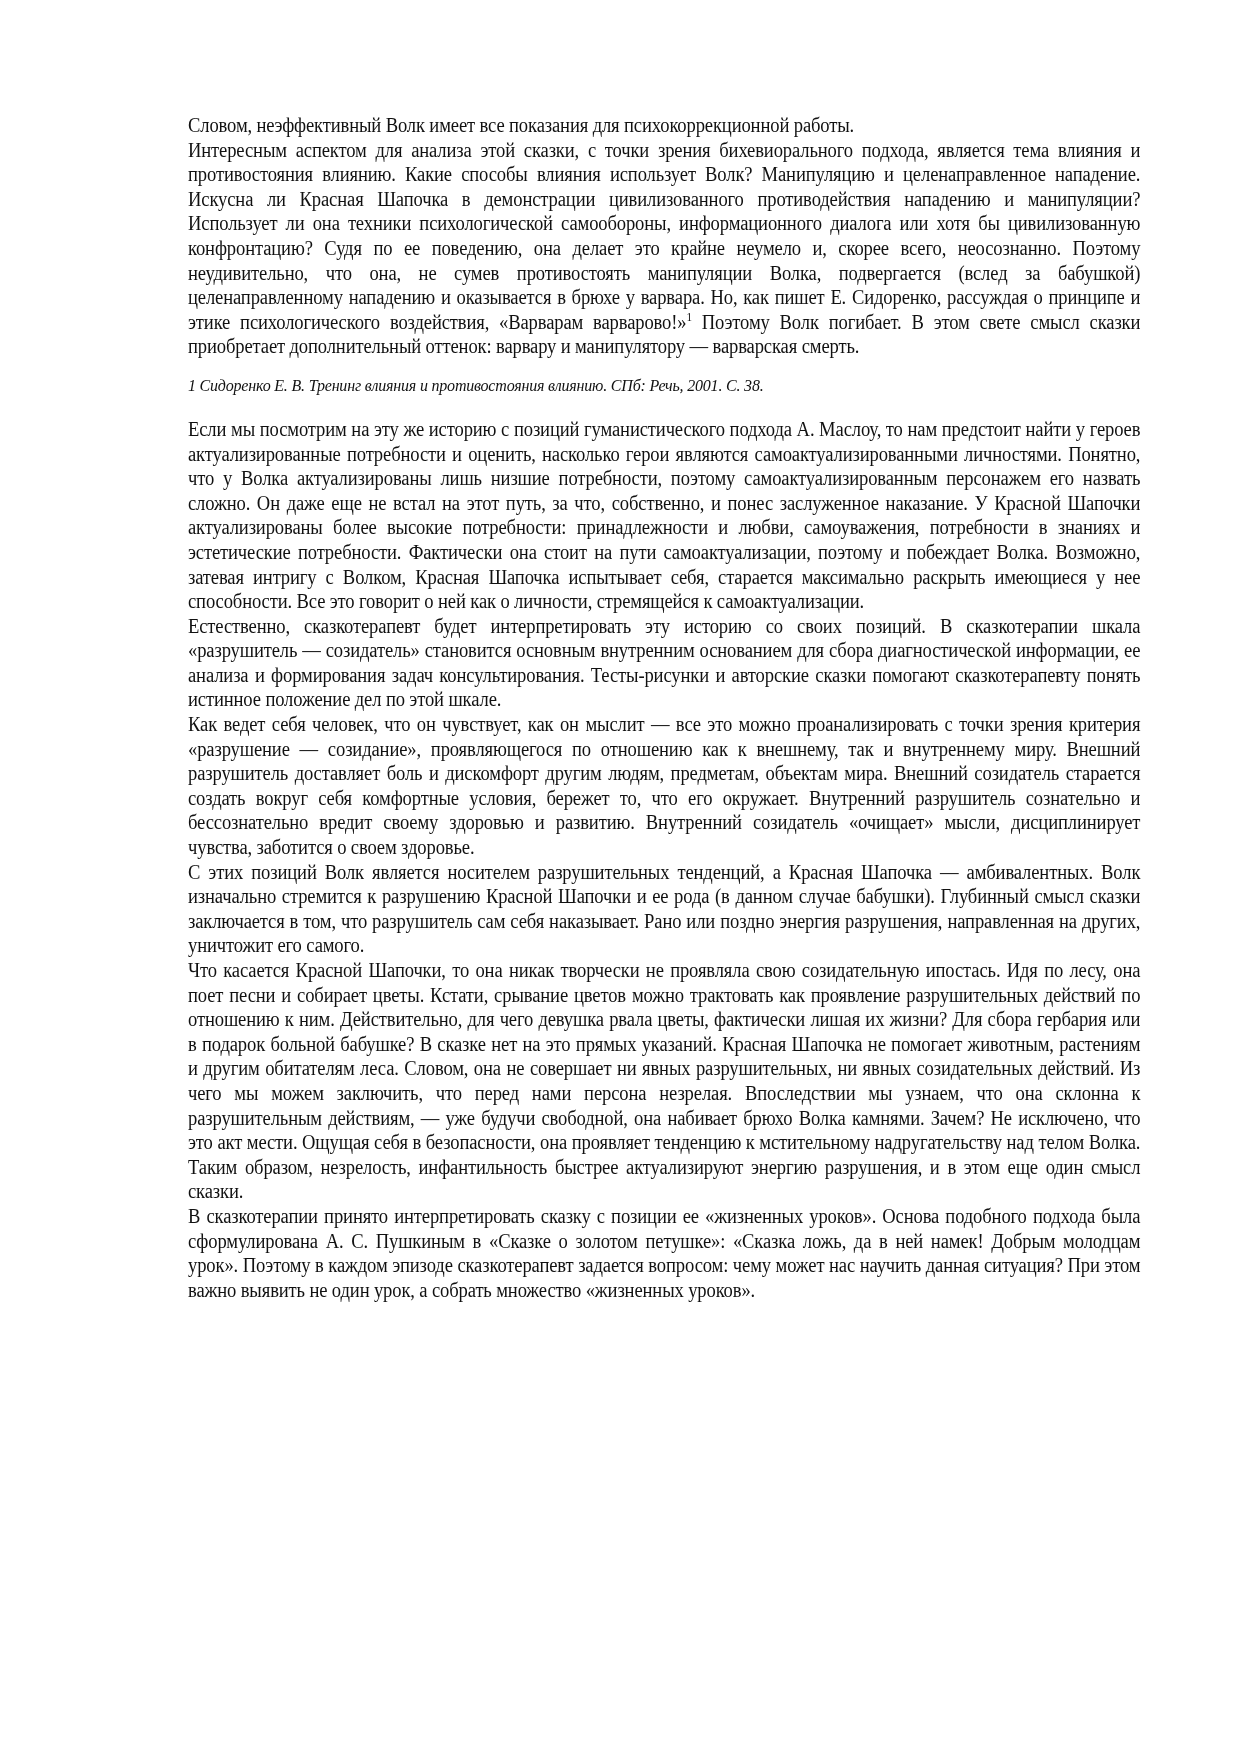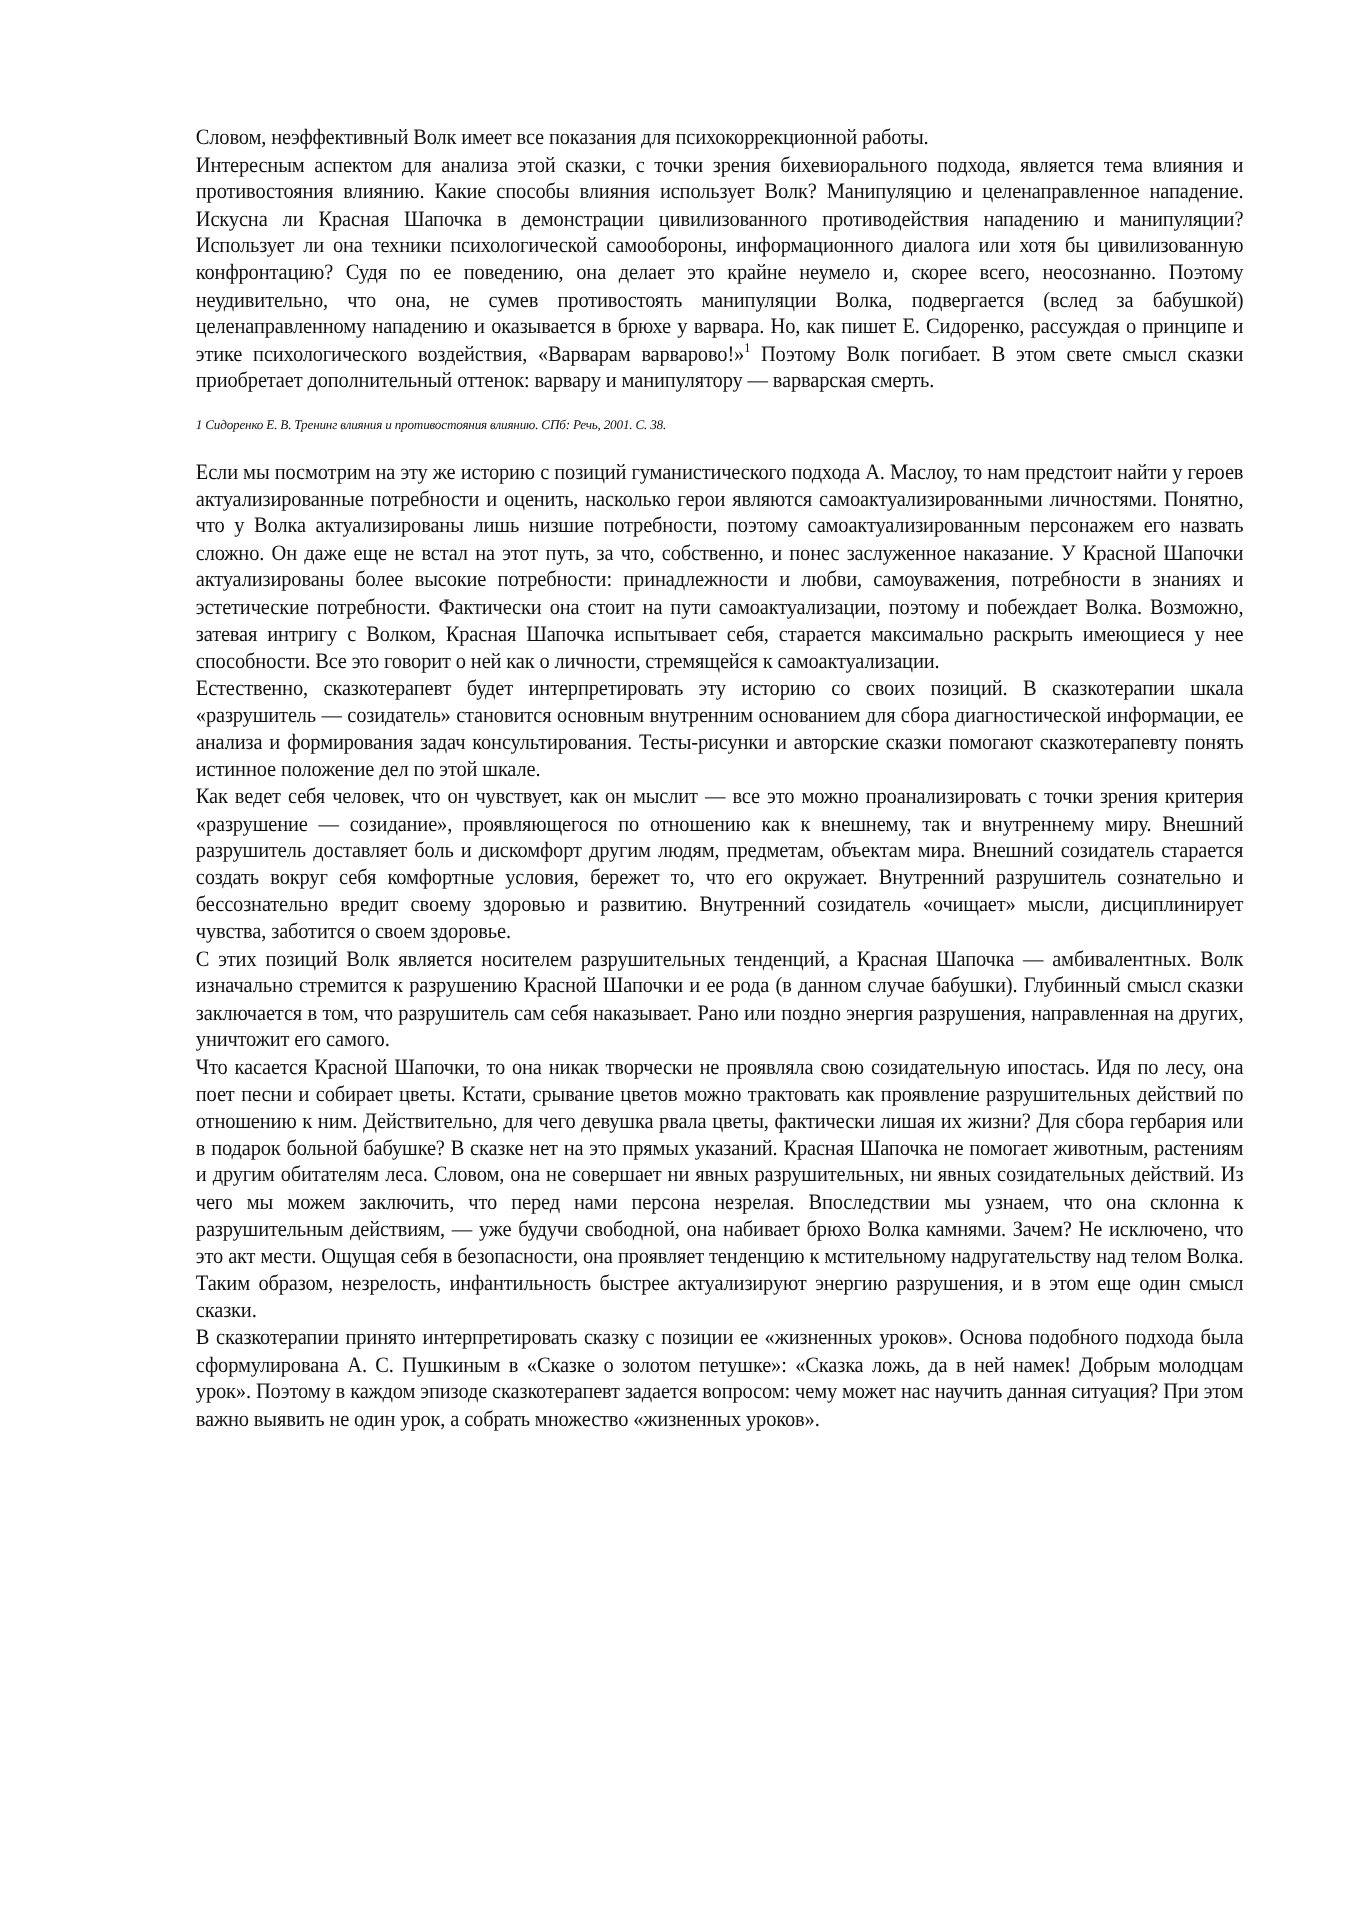--- a/index.html
+++ b/index.html
@@ -10,38 +10,38 @@
     body {
       width: 1240px;
       height: 1754px;
       position: relative;
       overflow: hidden;
       font-family: "Liberation Serif", "DejaVu Serif", serif;
       color: #111111;
     }
     .page {
       position: absolute;
-      left: 178px;
+      left: 188px;
       top: 113px;
       width: 952px;
     }
     .para {
       margin: 0;
       font-size: 20px;
       line-height: 24.6px;
       text-align: justify;
       letter-spacing: -0.15px;
       word-spacing: 0px;
       transform: scaleX(0.93);
       transform-origin: left top;
       width: 1024px;
     }
     .footnote {
       margin: 18px 0 22px 0;
-      font-size: 12px;
+      font-size: 16px;
       font-style: italic;
       line-height: 18px;
       letter-spacing: -0.2px;
     }
     sup {
       font-size: 12px;
       line-height: 0;
       vertical-align: 8px;
     }
   </style>

